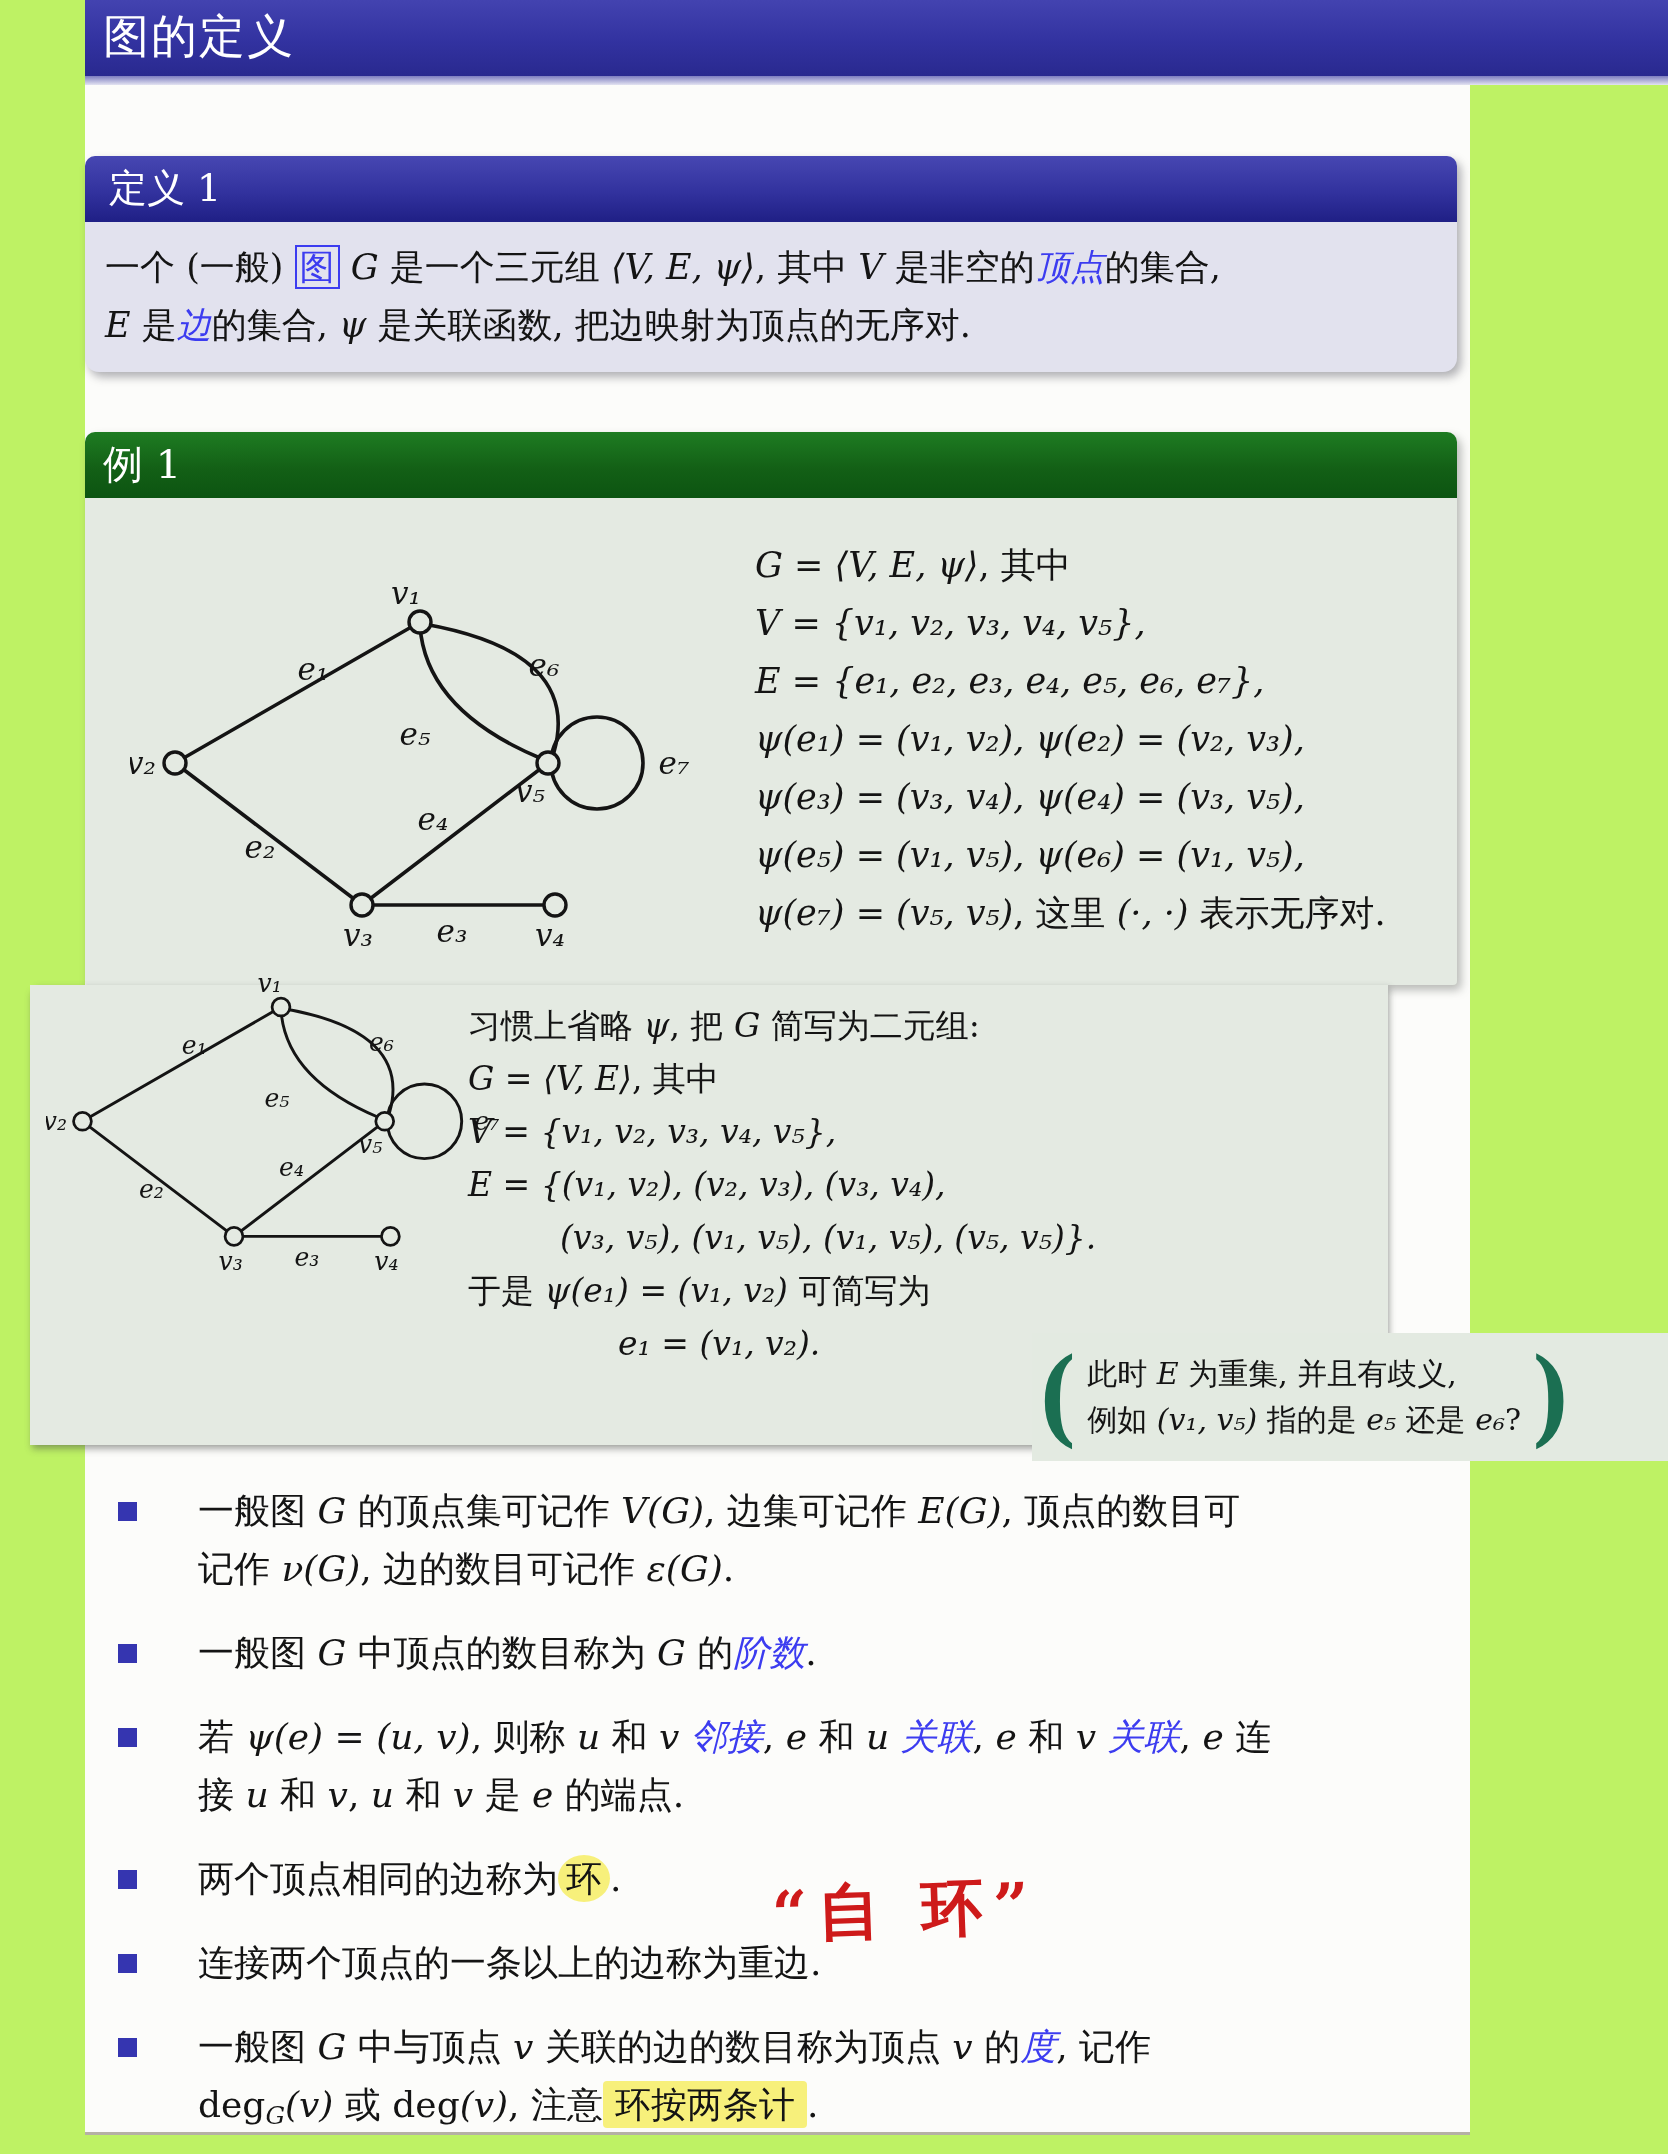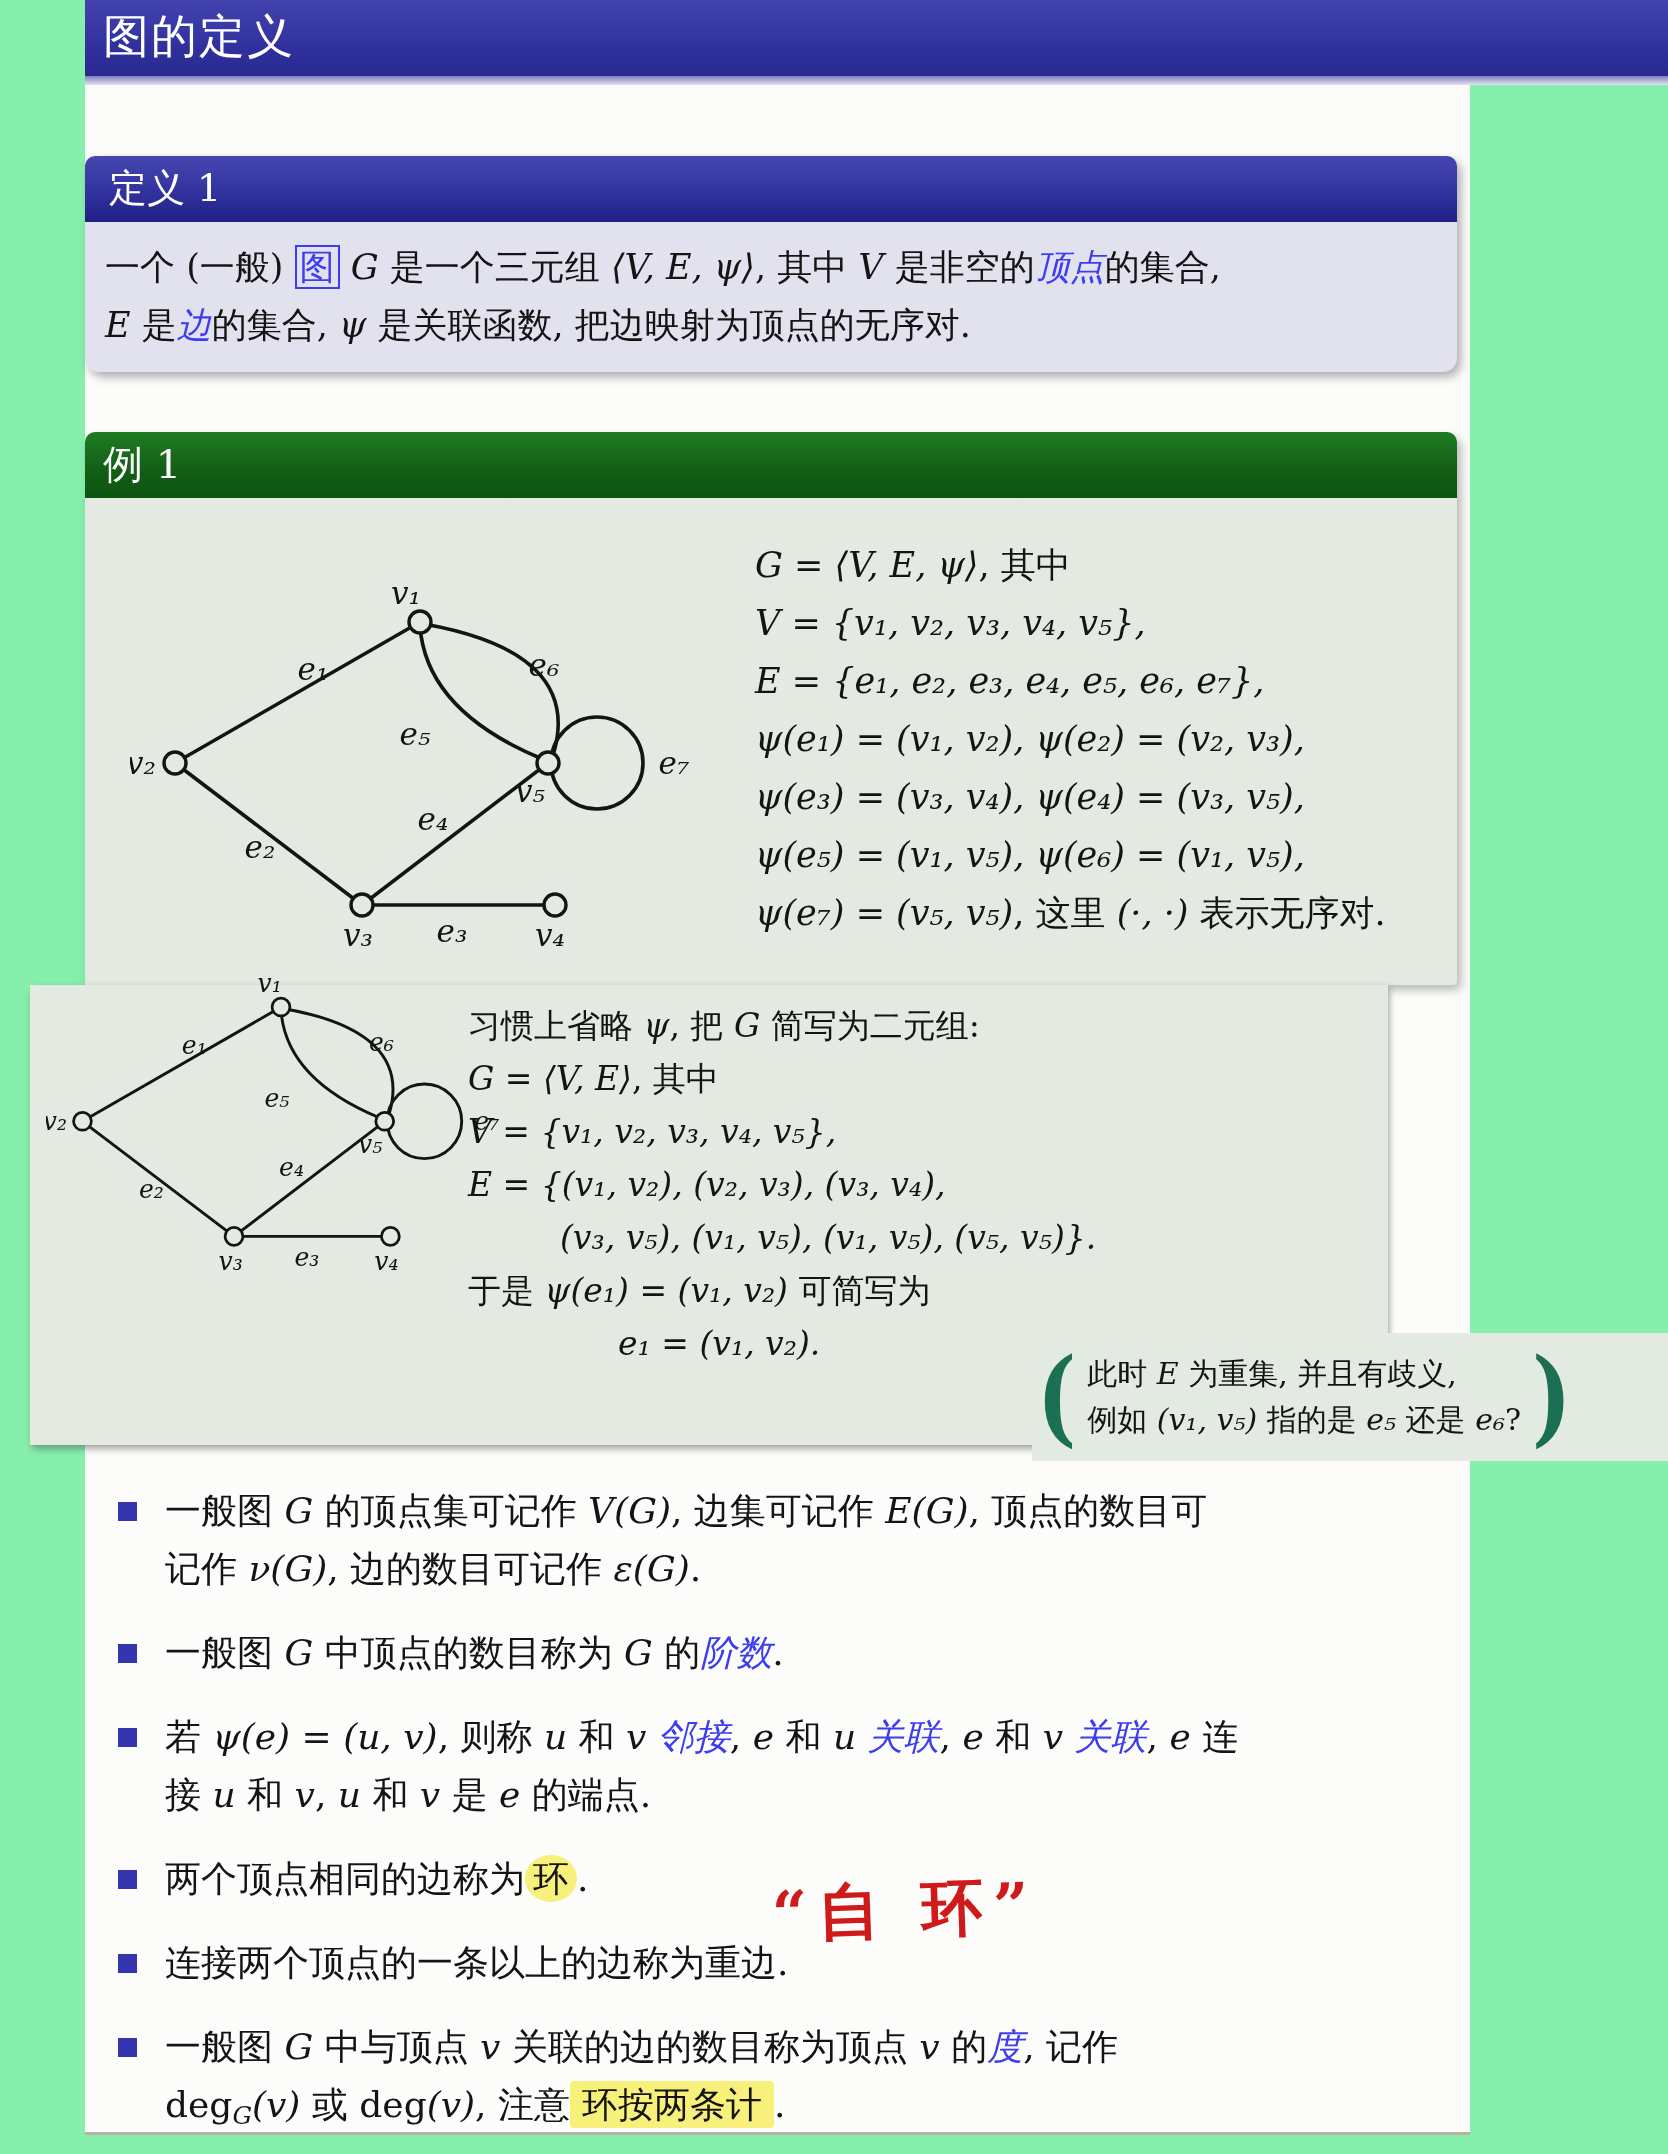--- a/index.html
+++ b/index.html
@@ -1,17 +1,17 @@
 <!DOCTYPE html>
 <html><head>
 <meta charset="utf-8">
 <style>
   html,body{margin:0;padding:0;}
   body{background:#e9e5d6;font-family:"DejaVu Serif","Liberation Serif",serif;}
-  .page{position:relative;width:1668px;height:2154px;background:#86efac;overflow:hidden;color:#141414;}
+  .page{position:relative;width:1668px;height:2154px;background:#bef264;overflow:hidden;color:#141414;}
 
   .white-area{position:absolute;left:85px;top:0;width:1385px;height:2132px;background:#fcfcfa;border-bottom:3px solid #b5b1a4;}
 
   
   .titlebar{position:absolute;left:85px;top:0;width:1583px;height:76px;
     background:linear-gradient(180deg,#4343b0 0%,#3232a0 55%,#29298f 100%);}
   .titlebar .t{display:block;padding:6px 0 0 18px;font-size:46px;color:#ffffff;letter-spacing:2px;}
   .title-strip{position:absolute;left:85px;top:76px;width:1583px;height:9px;
     background:linear-gradient(180deg,#7d7dc0,#e3e3f1);}
 
@@ -39,21 +39,21 @@
   .ind2{padding-left:150px;}
   .note{position:absolute;left:1002px;top:348px;width:640px;height:128px;background:#e3eae1;
     display:flex;align-items:center;}
   .note .paren{font-size:104px;line-height:104px;color:#1b6f52;font-weight:600;transform:scaleX(.8);flex:none;}
   .note-lines{font-size:30px;line-height:46px;padding:0 6px;white-space:nowrap;}
 
   
   .bullets{position:absolute;left:112px;top:1482px;width:1352px;}
   .bullet{display:flex;align-items:flex-start;margin-bottom:26px;font-size:36px;line-height:58px;}
   .bsq{flex:none;width:19px;height:19px;background:#3535b0;margin:20px 28px 0 6px;}
-  .btxt{flex:1;}
+  .btxt{flex:1;margin-left:33px;}
 
   
   .s-b{color:#3c3cf0;font-style:italic;}
   .s-m{font-style:italic;}
   .s-lb{color:#3c3cf0;border:2px solid #3c3cf0;padding:0 3px;}
   .s-sub{font-style:italic;font-size:.68em;vertical-align:-0.28em;}
   .s-hl{background:#f7f07b;border-radius:50%;padding:3px 8px;}
   .s-hl2{background:#f7f07b;border-radius:4px;padding:3px 12px;}
 
   

